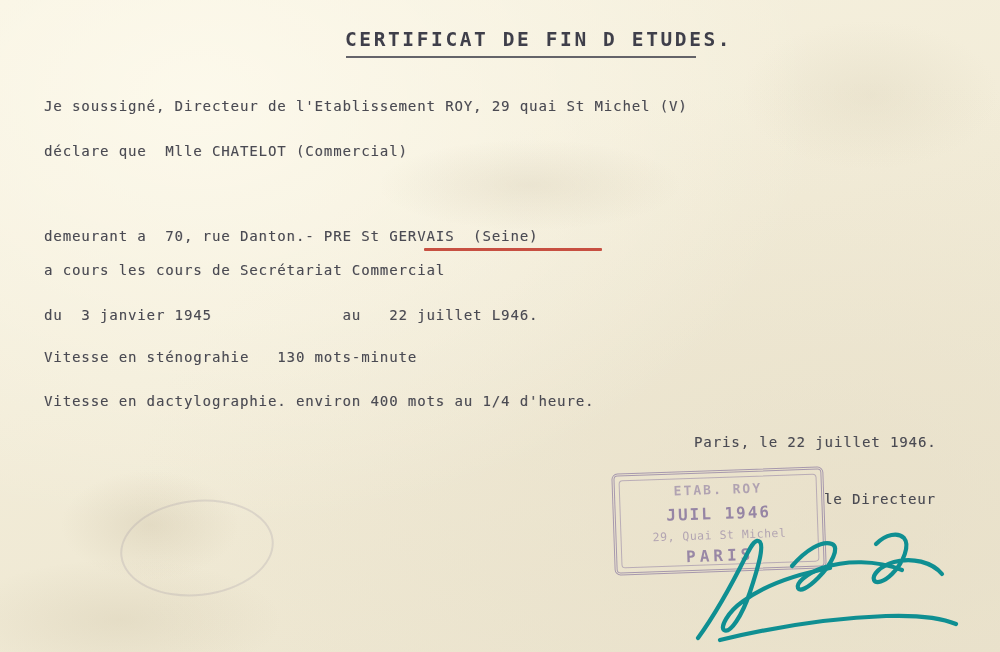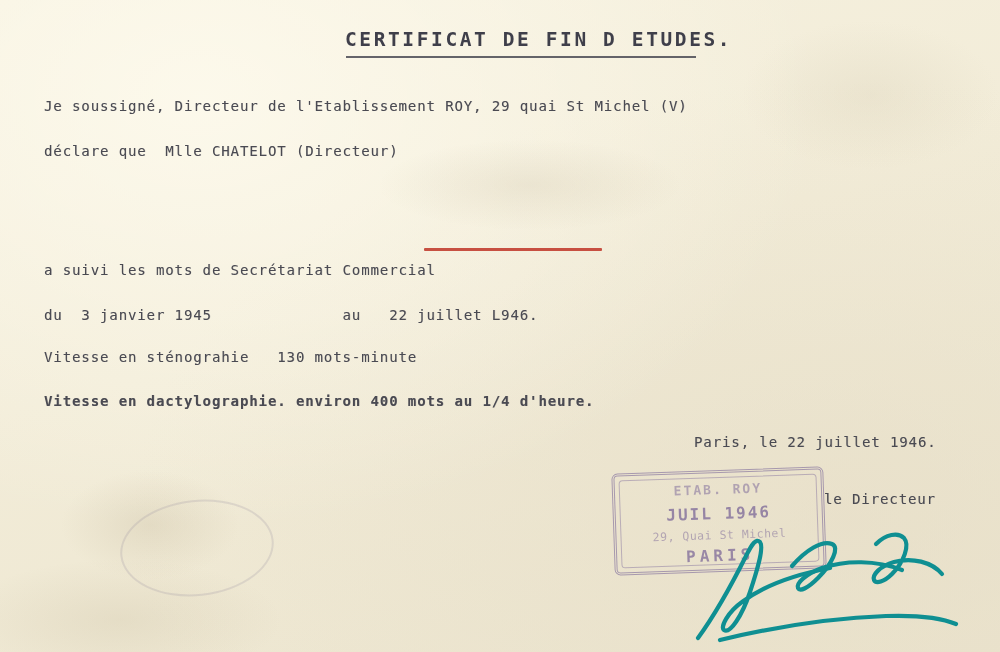--- a/index.html
+++ b/index.html
@@ -149,25 +149,26 @@
 
   <div class="blotch b1"></div>
   <div class="blotch b2"></div>
   <div class="blotch b3"></div>
   <div class="blotch b4"></div>
 
   <div id="title">CERTIFICAT DE FIN D ETUDES.</div>
   <div id="title-underline"></div>
 
   <div class="tw" style="left:44px; top:98px;">Je soussigné, Directeur de l'Etablissement ROY, 29 quai St Michel (V)</div>
-  <div class="tw" style="left:44px; top:143px;">déclare que  Mlle CHATELOT (Directeur)</div>
-  <div class="tw" style="left:44px; top:262px;">a suivi les mots de Secrétariat Commercial</div>
+  <div class="tw" style="left:44px; top:143px;">déclare que  Mlle CHATELOT (Commercial)</div>
+  <div class="tw" style="left:44px; top:228px;">demeurant a  70, rue Danton.- PRE St GERVAIS  (Seine)</div>
+  <div class="tw" style="left:44px; top:262px;">a cours les cours de Secrétariat Commercial</div>
   <div class="tw" style="left:44px; top:307px;">du  3 janvier 1945              au   22 juillet L946.</div>
   <div class="tw" style="left:44px; top:349px;">Vitesse en sténograhie   130 mots-minute</div>
-  <div class="tw" style="left:44px; top:393px;font-weight:bold;">Vitesse en dactylographie. environ 400 mots au 1/4 d'heure.</div>
+  <div class="tw" style="left:44px; top:393px;">Vitesse en dactylographie. environ 400 mots au 1/4 d'heure.</div>
 
   <div id="red-underline"></div>
 
   <div class="tw" style="left:694px; top:434px;">Paris, le 22 juillet 1946.</div>
   <div class="tw" style="left:824px; top:491px;">le Directeur</div>
 
   <div id="ghost-stamp"></div>
 
   <div id="stamp">
     <div class="stamp-frame"></div>

